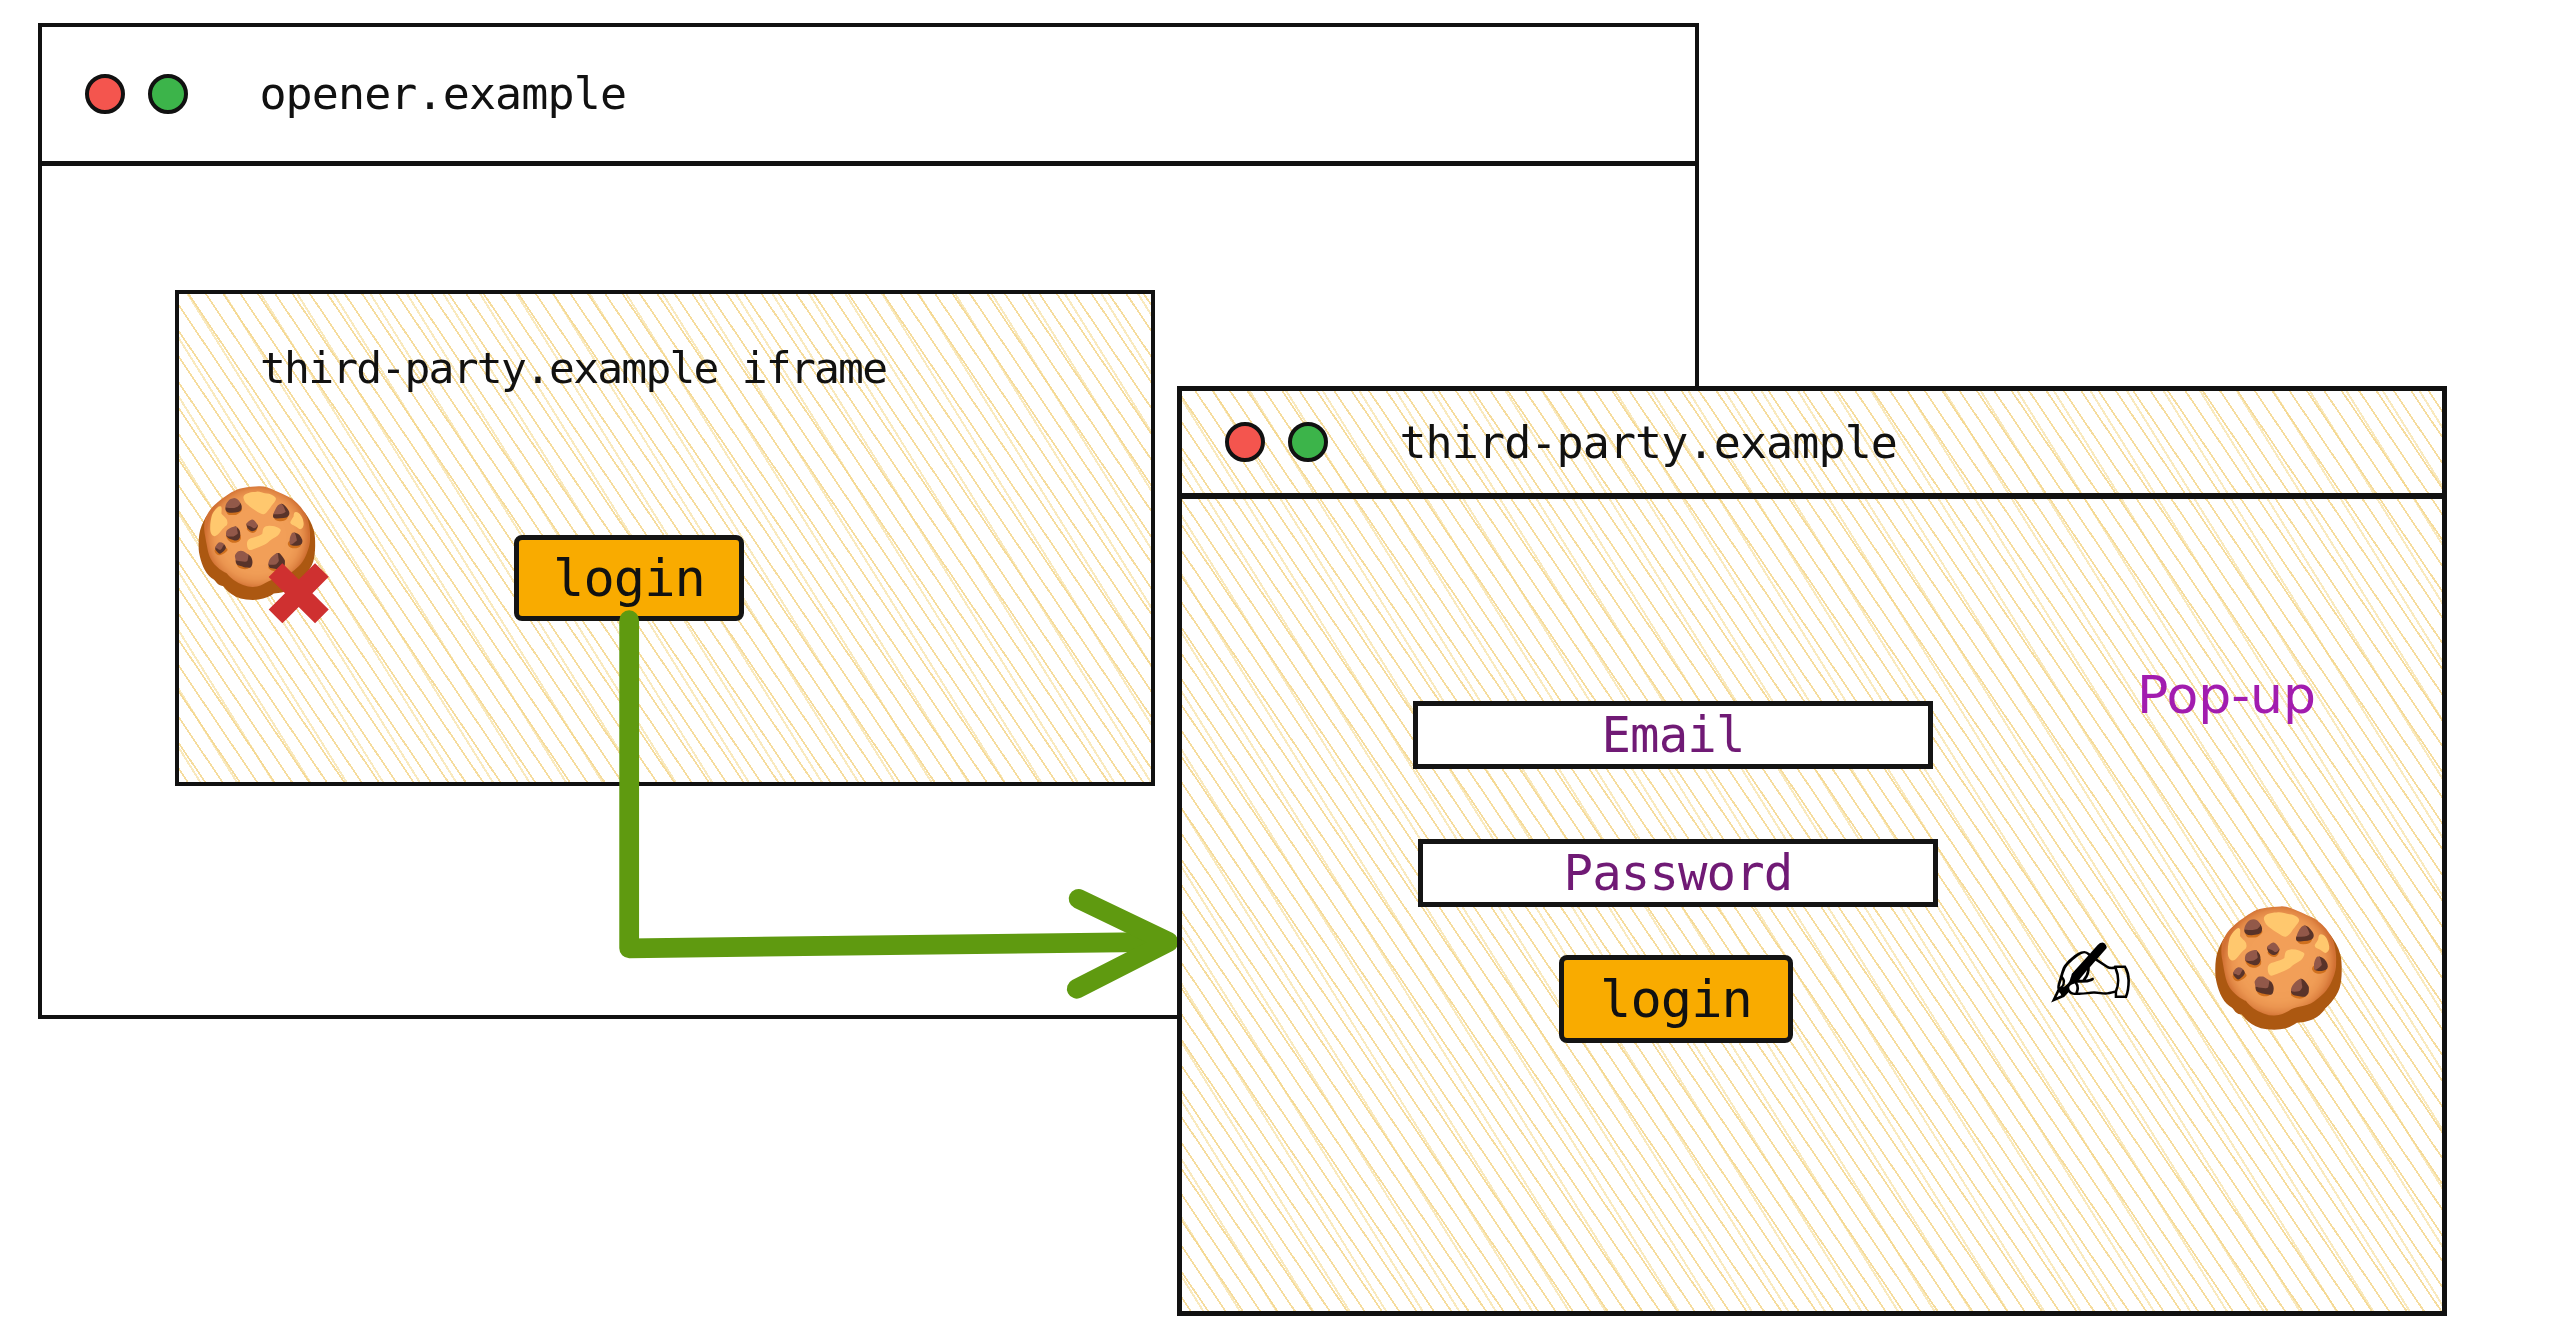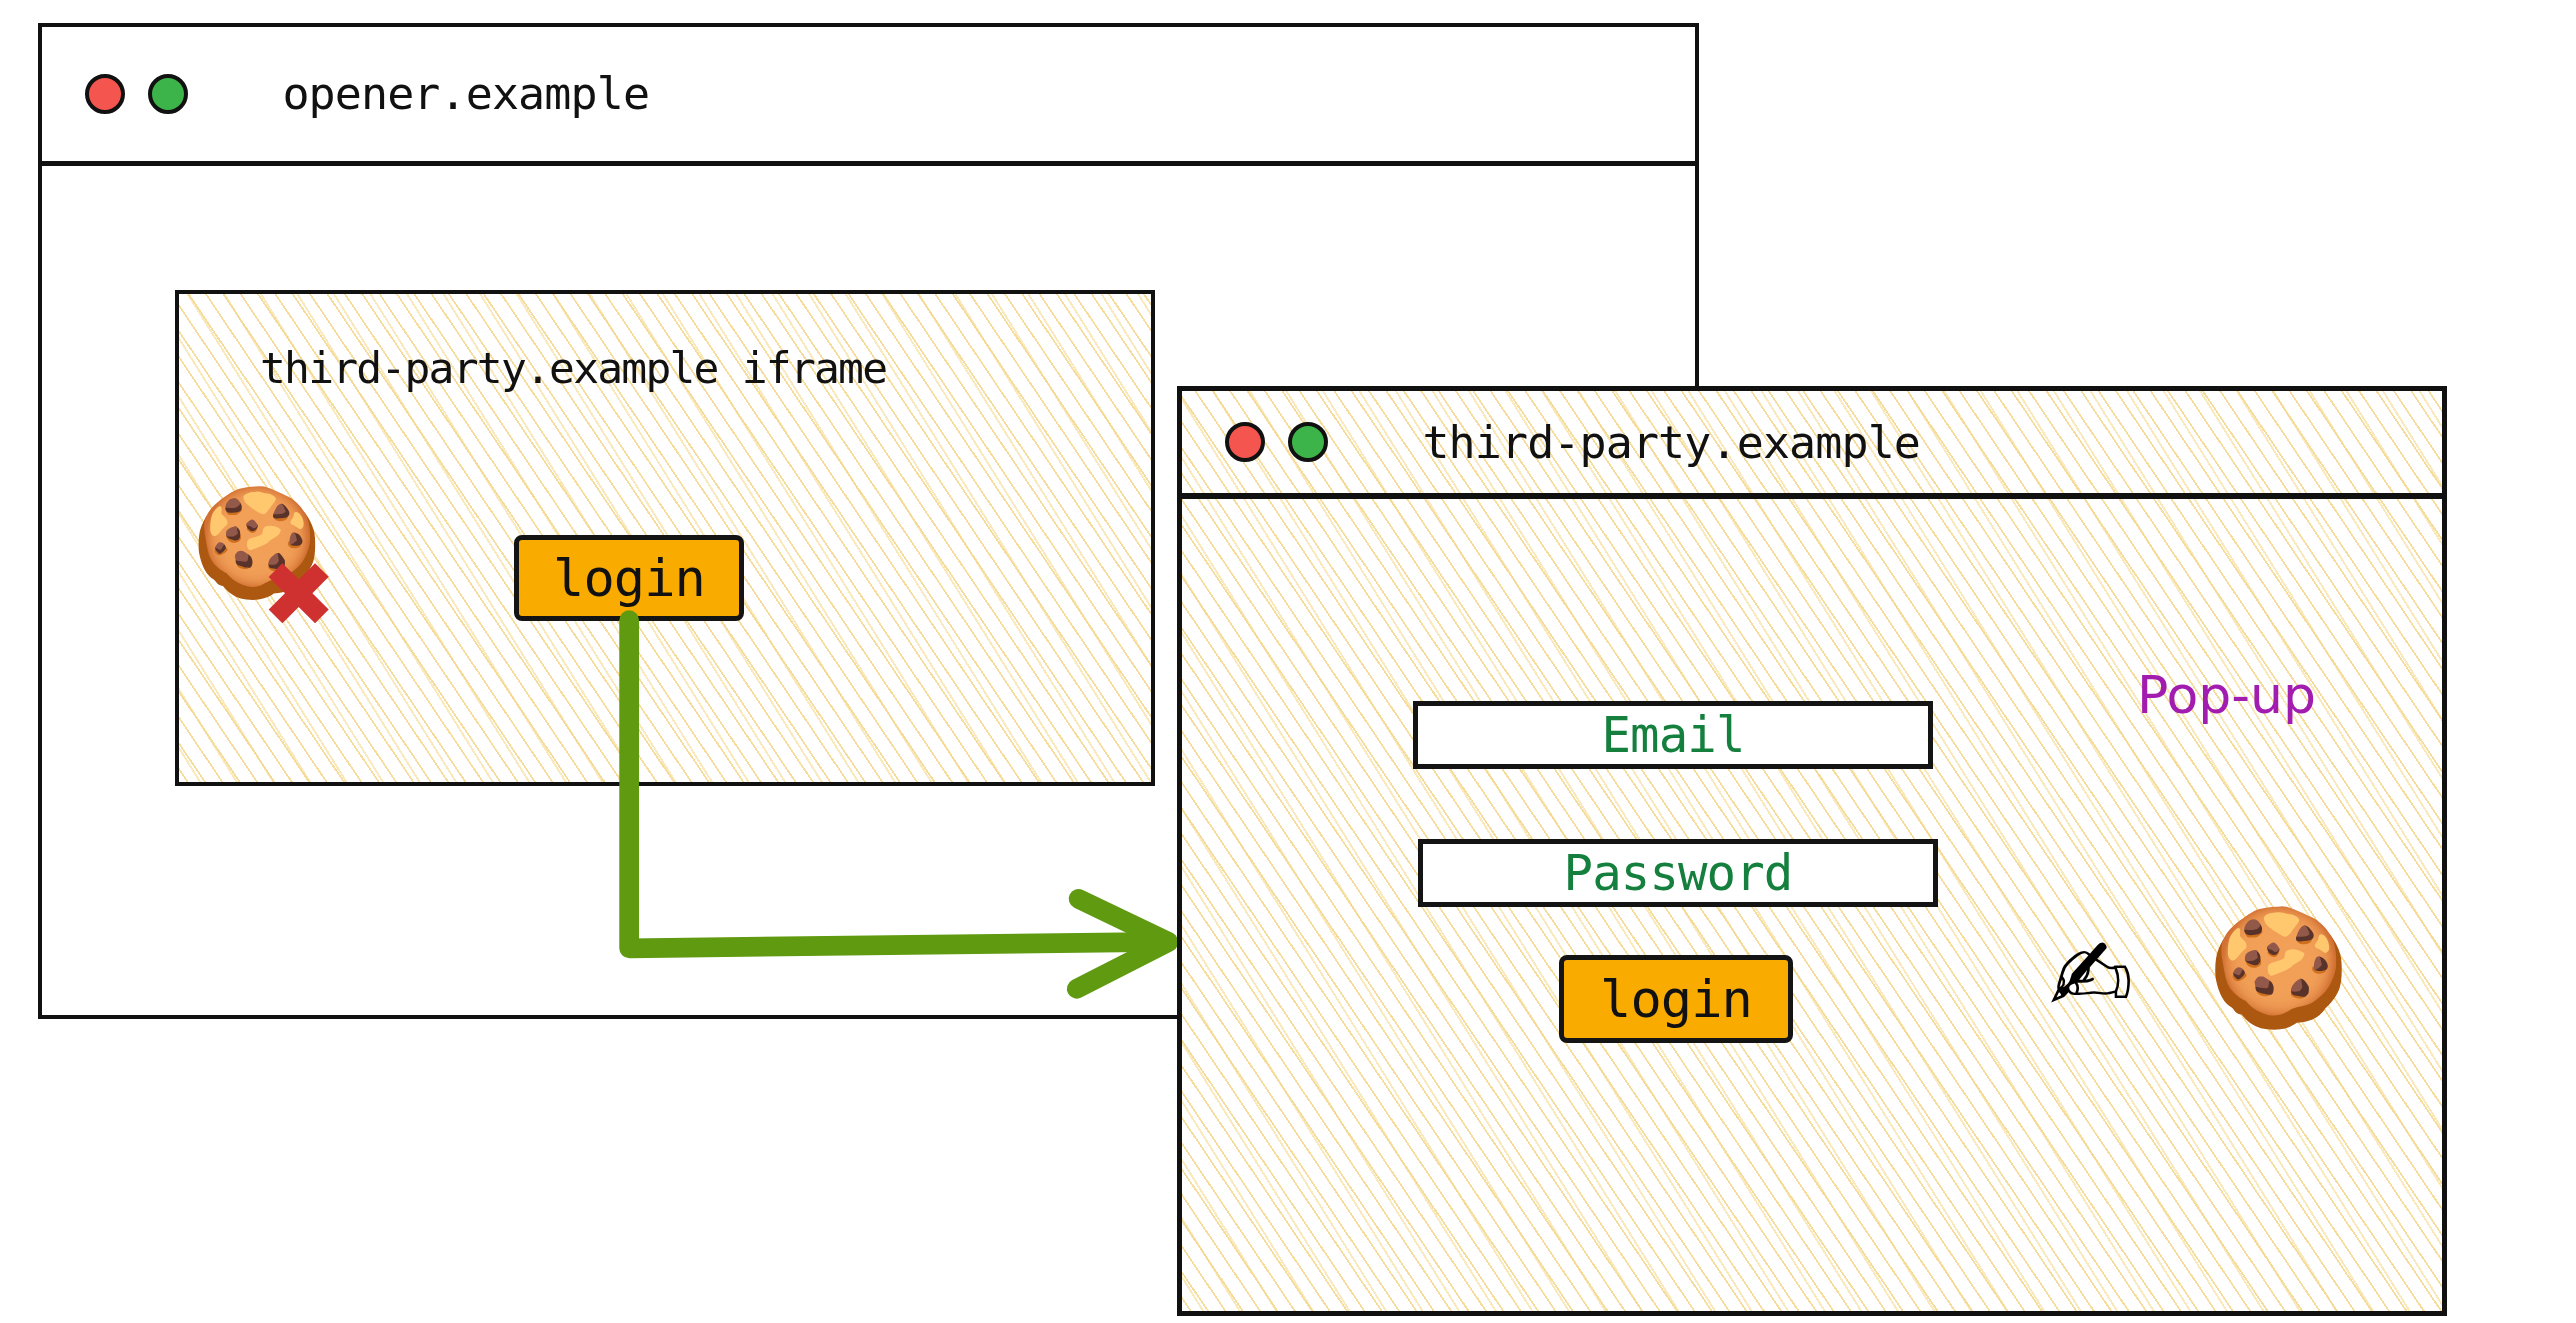--- a/index.html
+++ b/index.html
@@ -50,21 +50,21 @@
   }
   .titlebar-inner{
     position:absolute;left:0;top:0;width:100%;height:100%;
     display:flex;align-items:center;
   }
   .dots{display:flex;gap:23.4px;margin-left:43px;}
   .dot{width:40px;height:40px;border-radius:50%;border:4.5px solid #111;box-sizing:border-box;}
   .dot.red{background:#f4554e;}
   .dot.green{background:#3cb44a;}
   .win-title{
-    margin-left:94px;font-size:45px;letter-spacing:-0.9px;color:#111;
+    margin-left:71px;font-size:45px;letter-spacing:-0.9px;color:#111;
     font-family:"DejaVu Sans Mono","Liberation Mono",monospace;
     white-space:nowrap;
   }
 
   
   .iframe-box{
     position:absolute;left:133px;top:263px;width:980px;height:496px;
     border:4.5px solid #111;box-sizing:border-box;overflow:hidden;
   }
   .iframe-bg{position:absolute;inset:0;}
@@ -93,21 +93,21 @@
     letter-spacing:-0.9px;
   }
   .btn-iframe-login{left:514px;top:535px;width:230px;height:86px;font-size:52px;}
   .btn-pop-login{left:1559px;top:955px;width:234px;height:88px;font-size:52px;}
 
   
   .field{
     position:absolute;box-sizing:border-box;background:#ffffff;
     border:5.4px solid #141414;
     display:flex;align-items:center;justify-content:center;
-    color:#15803d;font-family:"DejaVu Sans Mono","Liberation Mono",monospace;
+    color:#701a75;font-family:"DejaVu Sans Mono","Liberation Mono",monospace;
     font-size:49px;letter-spacing:-0.9px;
   }
   .field-email{left:1413px;top:701px;width:520px;height:68px;}
   .field-password{left:1418px;top:839px;width:520px;height:68px;}
 
   .popup-label{
     position:absolute;left:2137px;top:665px;font-size:52px;color:#a21caf;
     font-family:"DejaVu Sans","Liberation Sans",sans-serif;
     letter-spacing:0px;white-space:nowrap;
   }

